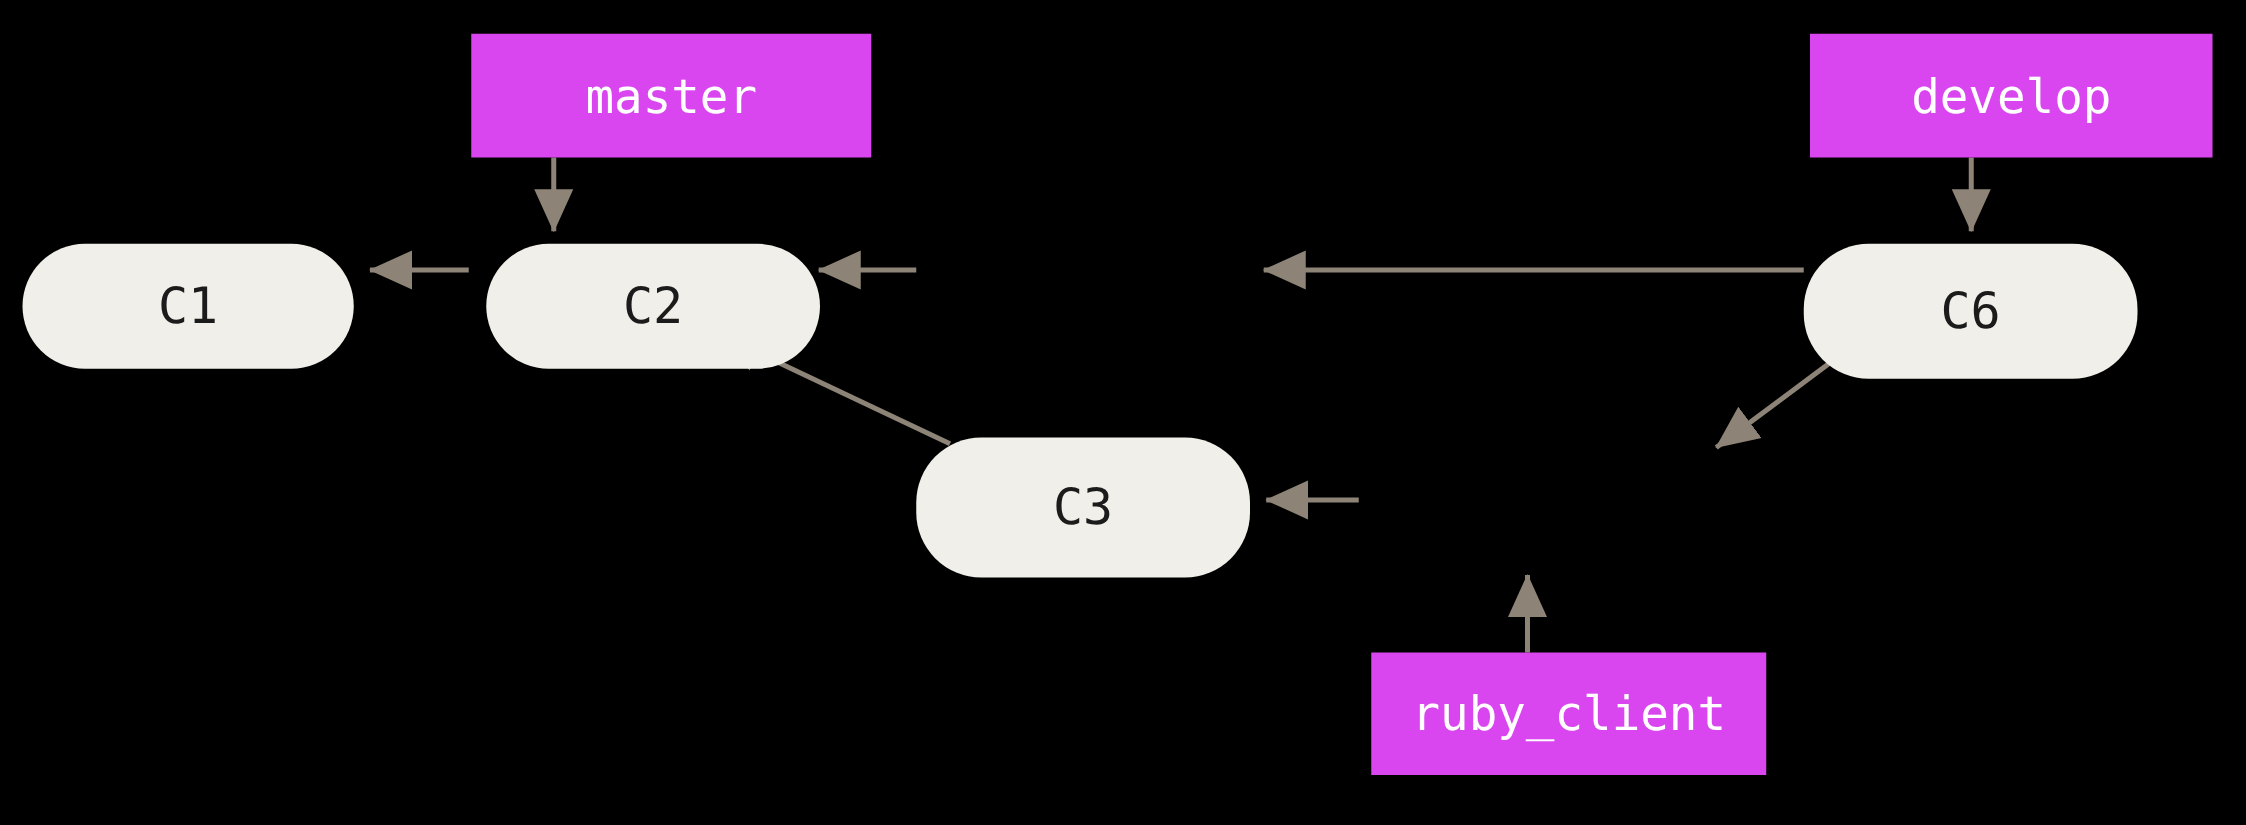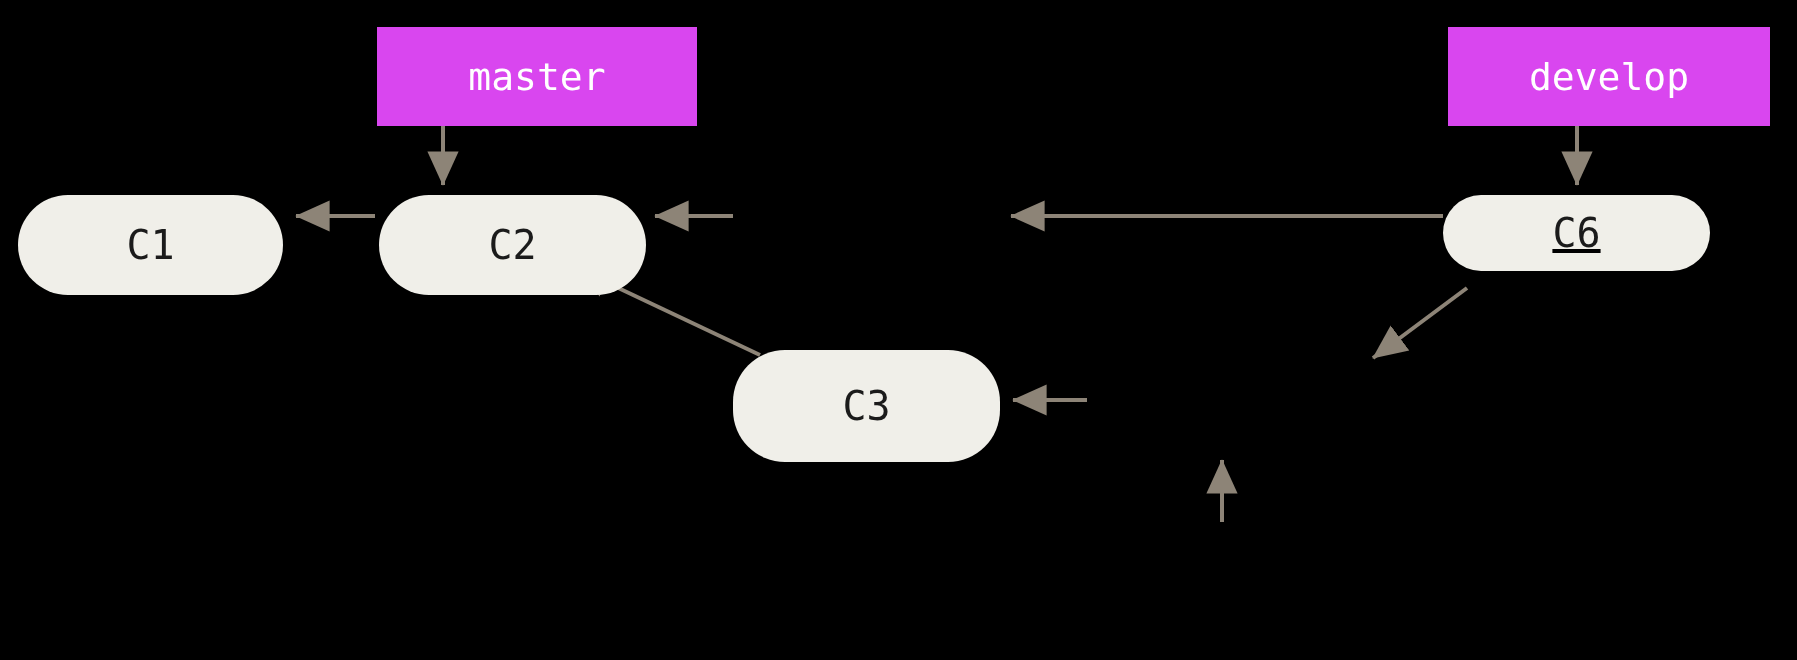--- a/index.html
+++ b/index.html
@@ -107,36 +107,39 @@
 
     <g>
       <line x1="1222" y1="522" x2="1222" y2="460" stroke="#8d8477" stroke-width="4" marker-end="url(#arrowhead)"></line>
     </g>
   </svg>
 
   <div class="commit-node" style="left:18px; top:195px; width:265px; height:100px;">
     <span class="commit-label">C1</span>
   </div>
 
-  <div class="commit-node" style="left:379px; top:195px; width:267px; height:100px;align-items:center;">
+  <div class="commit-node" style="left:389px; top:195px; width:267px; height:100px;align-items:center;">
     <span class="commit-label">C2</span>
   </div>
 
 
-  <div class="commit-node" style="left:1443px; top:195px; width:267px; height:76px;text-decoration:underline;">
+  <div class="commit-node" style="left:1443px; top:195px; width:267px; height:108px;">
     <span class="commit-label">C6</span>
   </div>
 
   <div class="commit-node" style="left:733px; top:350px; width:267px; height:112px;">
     <span class="commit-label">C3</span>
   </div>
 
 
   <div class="branch-box" style="left:377px; top:27px; width:320px; height:99px;">
     <span class="branch-label">master</span>
   </div>
 
   <div class="branch-box" style="left:1448px; top:27px; width:322px; height:99px;">
     <span class="branch-label">develop</span>
   </div>
 
+  <div class="branch-box" style="left:1097px; top:522px; width:316px; height:98px;">
+    <span class="branch-label">ruby_client</span>
+  </div>
 
 </div>
 
 </body></html>

